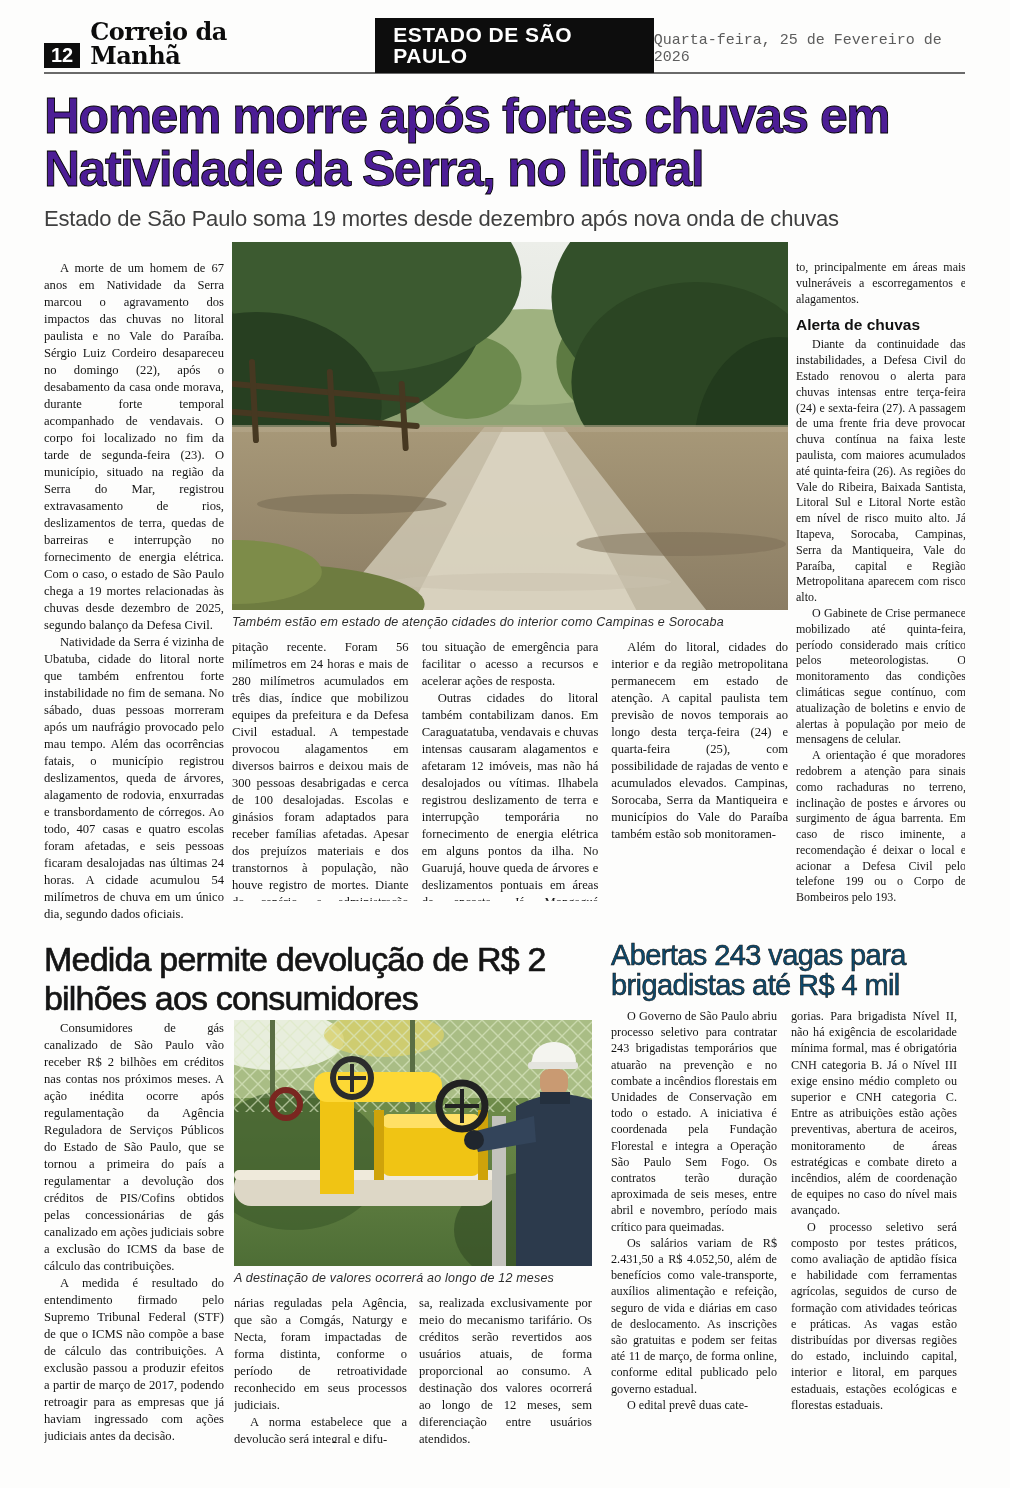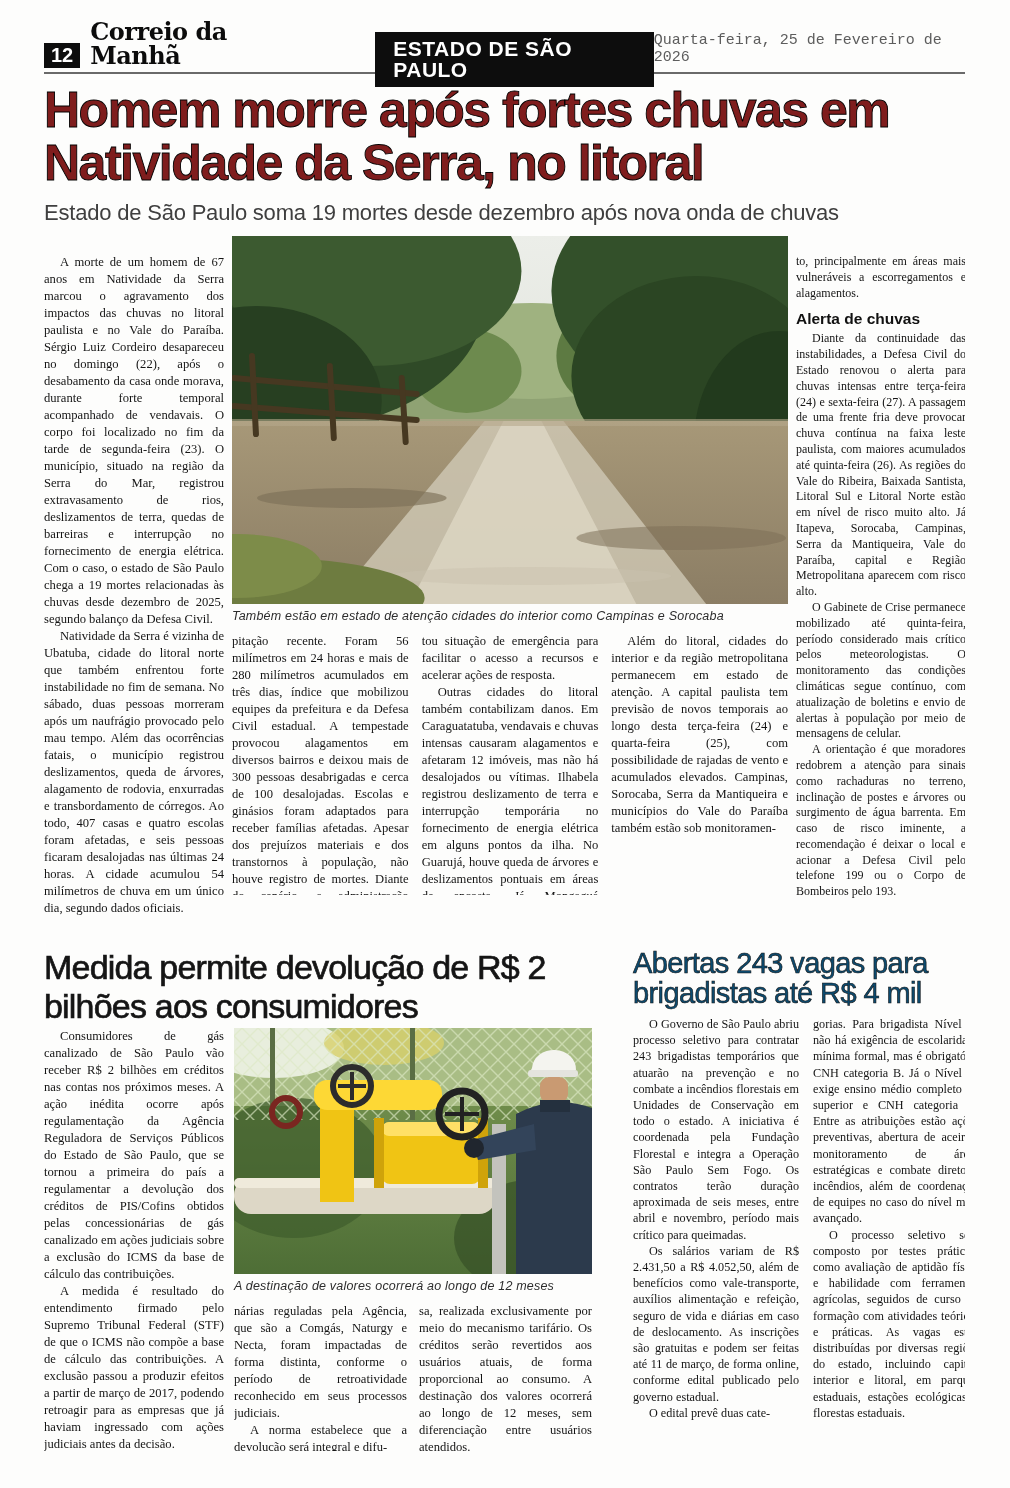--- a/index.html
+++ b/index.html
@@ -18,31 +18,31 @@
     background:#0d0d0d; color:#fff; font-family:"Liberation Sans",sans-serif;
     font-weight:700; font-size:20px; padding:2px 7px 3px; line-height:1;
   }
   .papername{
     font-family:"DejaVu Serif", serif; font-weight:700; font-size:24px;
     letter-spacing:-0.5px; margin-left:10px; line-height:1; color:#0c0c0c;
   }
   .sectionbox{
     background:#0d0d0d; color:#fff; font-family:"Liberation Sans",sans-serif;
     font-weight:700; font-size:21px; letter-spacing:0.5px; line-height:1;
-    padding:6px 18px 7px; margin-left:66px; position:relative; top:19px;
+    padding:6px 18px 7px; margin-left:66px; position:relative; top:5px;
   }
   .mastdate{
     margin-left:auto; font-family:Liberation Mono, monospace;
     font-size:15px; color:#5d5d5d; padding-bottom:2px;
   }
   
   .h1{
-    font-family:"Liberation Sans",sans-serif; font-weight:700; color:#7f1d1d;
+    font-family:"Liberation Sans",sans-serif; font-weight:700; color:#4c1d95;
     font-size:50px; line-height:53px; letter-spacing:-1.5px;
-    -webkit-text-stroke:0.9px #000; margin:10px 0 10px;
+    -webkit-text-stroke:0.9px #000; margin:16px 0 10px;
   }
   .deck{
     font-family:"Liberation Sans",sans-serif; font-size:22px; color:#3f3f3f;
     letter-spacing:-0.2px; margin:0 0 10px;
   }
   
   .lead-grid{
     display:grid; grid-template-columns:180px 556px 170px; column-gap:8px;
     height:684px; overflow:hidden;
   }
@@ -63,22 +63,22 @@
     font-family:"Liberation Sans",sans-serif; font-style:italic; font-size:12.5px;
     color:#2d2d2d; letter-spacing:0.2px; margin:5px 0 10px;
   }
   .photo1 svg{ display:block; width:100%; height:368px; }
   .threecols{
     display:grid; grid-template-columns:repeat(3,1fr); column-gap:13px;
     height:262px; overflow:hidden;
   }
   
   .stories{
-    display:grid; grid-template-columns:548px 346px; column-gap:41px;
-    margin-top:28px; height:522px; overflow:hidden;
+    display:grid; grid-template-columns:548px 346px; column-gap:19px;
+    margin-top:14px; height:522px; overflow:hidden;
   }
   .h2a{
     font-family:"Liberation Sans",sans-serif; font-weight:400; color:#151515;
     font-size:34px; line-height:39px; letter-spacing:-0.8px;
     -webkit-text-stroke:0.7px #151515; margin:0 0 2px;
   }
   .h2b{
     font-family:"Liberation Sans",sans-serif; font-weight:400; color:#0c4a6e;
     font-size:29px; line-height:30px; letter-spacing:-0.6px;
     -webkit-text-stroke:0.6px #151515; margin:0 0 8px;

